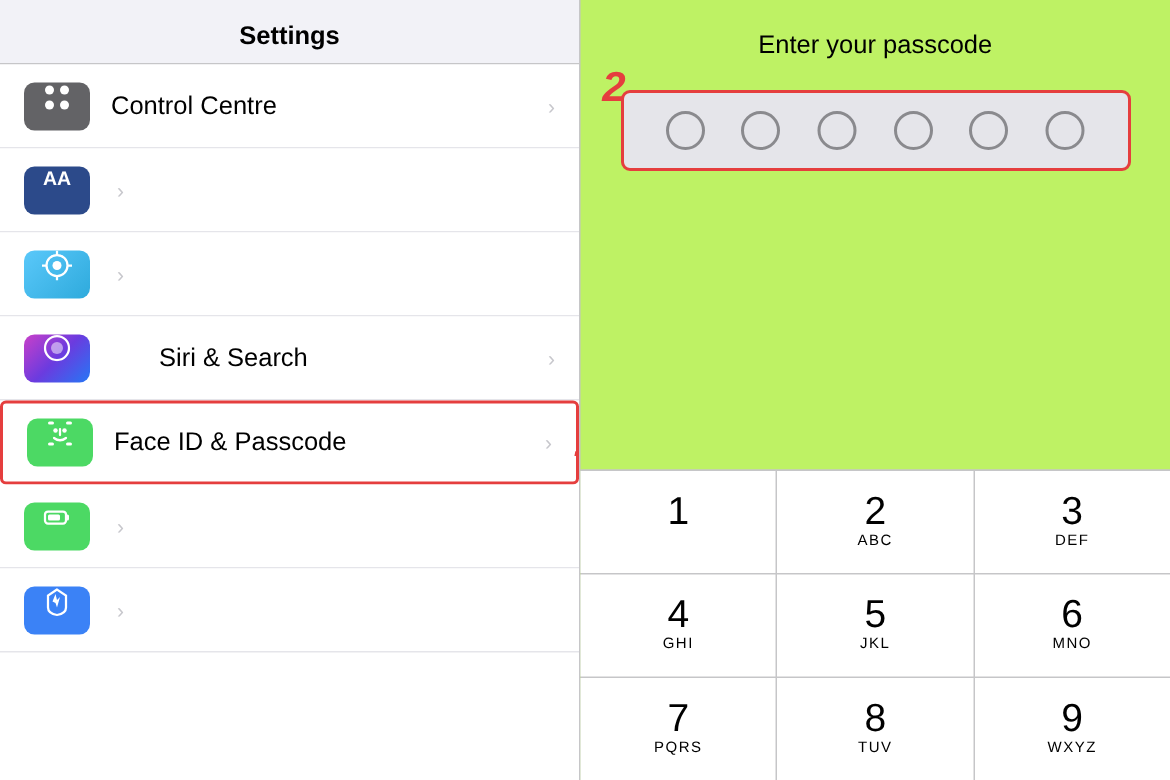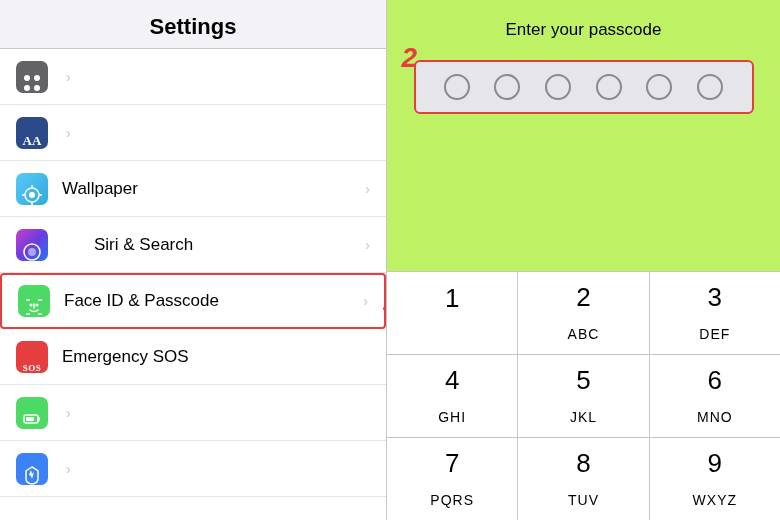--- a/index.html
+++ b/index.html
@@ -23,21 +23,21 @@
     }
 
     .settings-header {
       background: #f2f2f7;
       padding: 14px 16px 8px;
       border-bottom: 1px solid #c6c6c8;
       text-align: center;
     }
 
     .settings-title {
-      font-size: 22px;
+      font-size: 17px;
       font-weight: 600;
       color: #000;
       text-align: right;
     }
 
     .settings-list {
       flex: 1;
       background: #fff;
       overflow: hidden;
     }
@@ -51,30 +51,29 @@
       position: relative;
       min-height: 56px;
     }
 
     .settings-item.highlighted {
       border: 2px solid #e53e3e;
       border-radius: 4px;
     }
 
     .settings-item-icon {
-      width: 32px;
+      width: 44px;
       height: 32px;
       border-radius: 7px;
       display: flex;
-      align-items: flex-end;
+      align-items: flex-start;
       justify-content: center;
       margin-right: 14px;
       flex-shrink: 0;
       font-size: 18px;
-      font-family: Liberation Serif, serif;
     }
 
     .settings-item-text {
       flex: 1;
       font-size: 17px;
       color: #000;
     }
 
     .settings-chevron {
       color: #c7c7cc;
@@ -169,24 +168,24 @@
     }
 
     .key-number {
       font-size: 26px;
       font-weight: 300;
       color: #000;
       line-height: 1;
     }
 
     .key-letters {
-      font-size: 14px;
+      font-size: 10px;
       color: #000;
       letter-spacing: 1px;
-      margin-top: 16px;
+      margin-top: 2px;
       min-height: 14px;
     }
 
     
     .annotation-1 {
       position: absolute;
       right: -14px;
       top: 50%;
       transform: translateY(-50%);
       font-size: 28px;
@@ -207,40 +206,40 @@
 
   <div class="settings-item" style="position: relative;">
         <div class="settings-item-icon icon-control" style="background: rgb(99, 99, 102);">
           <svg width="20" height="20" viewBox="0 0 20 20">
             <circle cx="5" cy="5" r="3" fill="white"></circle>
             <circle cx="15" cy="5" r="3" fill="white"></circle>
             <circle cx="5" cy="15" r="3" fill="white"></circle>
             <circle cx="15" cy="15" r="3" fill="white"></circle>
           </svg>
         </div>
+        <span class="settings-item-text">Control Centre</span>
         <span class="settings-chevron">›</span>
       </div>
       <div class="settings-item" style="position: relative;">
         <div class="settings-item-icon icon-display" style="background: rgb(44, 74, 138);">
           <span style="color:white;font-weight:bold;font-size:13px;">AA</span>
         </div>
         <span class="settings-chevron">›</span>
       </div>
       <div class="settings-item" style="position: relative;">
         <div class="settings-item-icon icon-wallpaper" style="background: linear-gradient(135deg, rgb(90, 200, 250), rgb(46, 170, 220));">
           <svg width="20" height="20" viewBox="0 0 20 20">
             <circle cx="10" cy="10" r="7" fill="none" stroke="white" stroke-width="1.5"></circle>
             <circle cx="10" cy="10" r="3" fill="white"></circle>
             <line x1="10" y1="3" x2="10" y2="0" stroke="white" stroke-width="1.5"></line>
             <line x1="10" y1="17" x2="10" y2="20" stroke="white" stroke-width="1.5"></line>
             <line x1="3" y1="10" x2="0" y2="10" stroke="white" stroke-width="1.5"></line>
             <line x1="17" y1="10" x2="20" y2="10" stroke="white" stroke-width="1.5"></line>
           </svg>
         </div>
-        <span class="settings-item-text">Wallpaper</span>
         <span class="settings-chevron">›</span>
       </div>
       <div class="settings-item" style="position: relative; gap: 32px;">
         <div class="settings-item-icon icon-siri" style="background: linear-gradient(135deg, rgb(201, 64, 201), rgb(107, 59, 223), rgb(37, 119, 245));">
           <svg width="18" height="18" viewBox="0 0 18 18">
             <circle cx="9" cy="9" r="8" fill="none" stroke="white" stroke-width="1.5"></circle>
             <circle cx="9" cy="9" r="4" fill="white" opacity="0.5"></circle>
           </svg>
         </div>
         <span class="settings-item-text">Siri &amp; Search</span>
@@ -257,24 +256,20 @@
             <circle cx="13" cy="8" r="1.5" fill="white"></circle>
             <path d="M6 13 Q10 16 14 13" fill="none" stroke="white" stroke-width="1.5" stroke-linecap="round"></path>
             <line x1="10" y1="7" x2="10" y2="11" stroke="white" stroke-width="1.5" stroke-linecap="round"></line>
           </svg>
         </div>
         <span class="settings-item-text">Face ID &amp; Passcode</span>
         <span class="settings-chevron">›</span>
         <span class="annotation-1" style="position: absolute; right: -14px; top: 50%; transform: translateY(-50%); font-size: 28px; font-weight: 700; color: rgb(229, 62, 62); font-style: italic;">1</span>
       </div>
       <div class="settings-item" style="position: relative;">
-        <div class="settings-item-icon icon-sos" style="background: rgb(229, 62, 62); font-size: 9px; font-weight: bold; color: white; letter-spacing: 0.5px;">SOS</div>
-        <span class="settings-item-text">Emergency SOS</span>
-      </div>
-      <div class="settings-item" style="position: relative;">
         <div class="settings-item-icon icon-battery" style="background: rgb(76, 217, 100);">
           <svg width="20" height="20" viewBox="0 0 20 20">
             <rect x="2" y="6" width="14" height="8" rx="2" fill="none" stroke="white" stroke-width="1.5"></rect>
             <rect x="16" y="8" width="2" height="4" rx="1" fill="white"></rect>
             <rect x="4" y="8" width="8" height="4" rx="1" fill="white"></rect>
           </svg>
         </div>
         <span class="settings-chevron">›</span>
       </div>
       <div class="settings-item" style="position: relative;">

